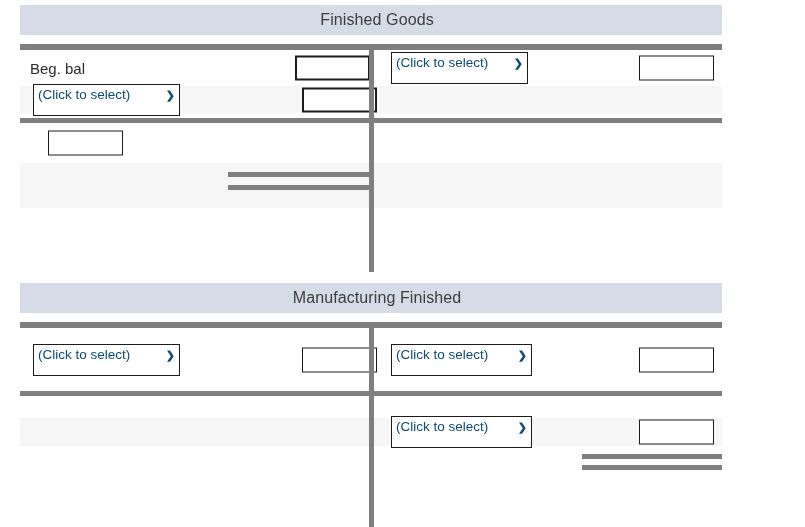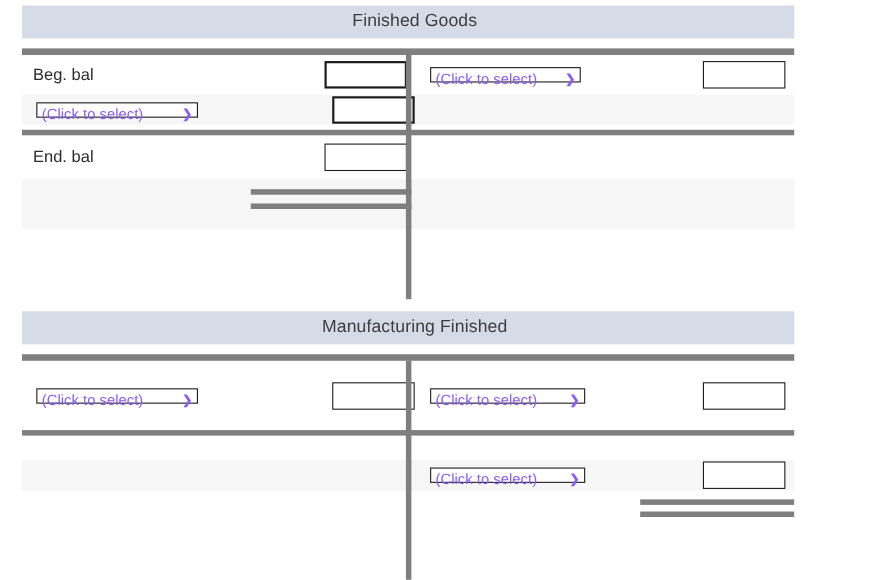--- a/index.html
+++ b/index.html
@@ -88,27 +88,27 @@
     white-space: nowrap;
     font-size: 15px;
     color: #2b2b2b;
   }
 
   
   .sel {
     position: absolute;
     top: 50%;
     transform: translateY(-50%);
-    height: 14px;
+    height: 32px;
     box-sizing: border-box;
     border: 1px solid #1c1c1c;
     background: #ffffff;
     font-family: "Liberation Sans", sans-serif;
     font-size: 13.5px;
-    color: #8b5cf6;
+    color: #0c4a6e;
     line-height: 20px;
     padding: 0 28px 0 4px;
     white-space: nowrap;
     z-index: 3;
   }
   .sel .chev {
     position: absolute;
     right: 4px;
     top: 0;
     line-height: 20px;
@@ -190,23 +190,20 @@
       <div class="cell cell-l-amt">
         <div class="inp" style="left:35px;"></div>
       </div>
       <div class="cell cell-r-label"></div>
       <div class="cell cell-r-amt"></div>
     </div>
 
     <div class="rule-mid" style="margin-top:5px;"></div>
 
     <div class="t-row" style="height:40px;">
-      <div class="cell cell-l-label">
-        <span class="lbl">End. bal</span>
-      </div>
       <div class="cell cell-l-amt">
         <div class="inp inp-thin" style="left:28px;"></div>
       </div>
       <div class="cell cell-r-label"></div>
       <div class="cell cell-r-amt"></div>
     </div>
 
     <div class="t-row stripe" style="height:45px;">
       <div class="dbl" style="left:208px; width:146px; top:9px;"></div>
       <div class="dbl" style="left:208px; width:146px; top:22px;"></div>

